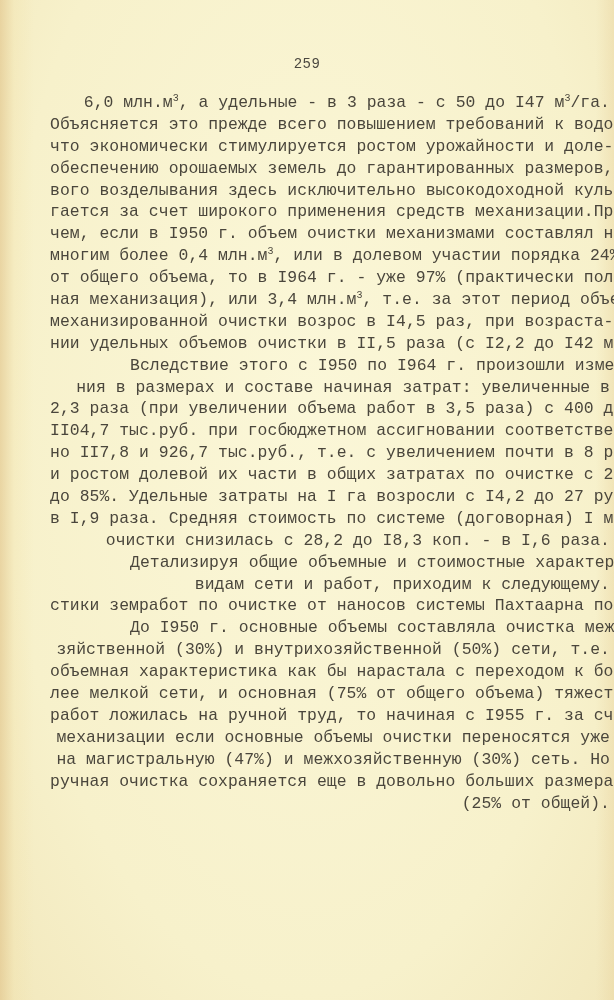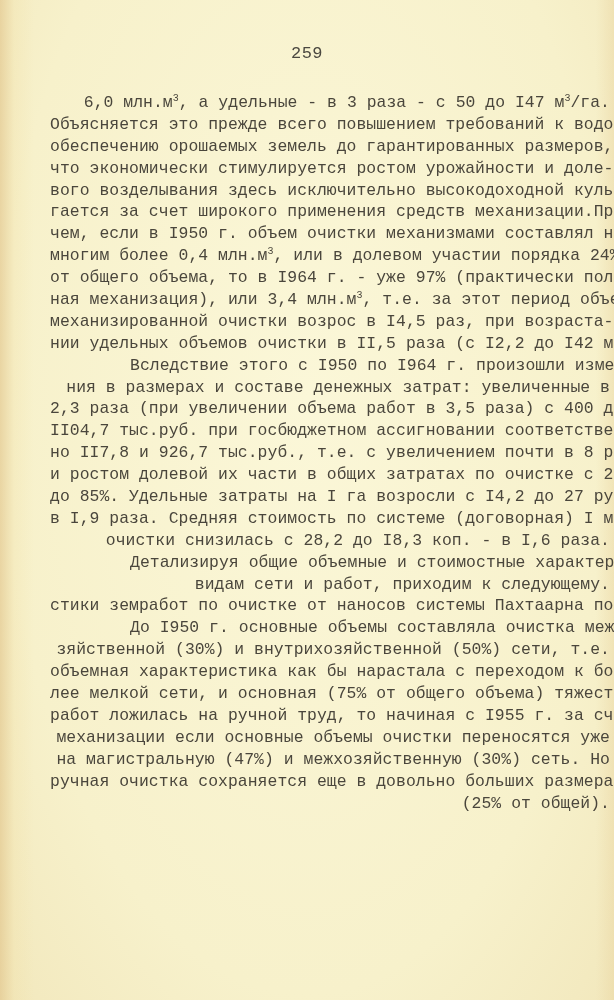--- a/index.html
+++ b/index.html
@@ -21,25 +21,25 @@
     }
     .page {
       position: absolute;
       left: 0;
       top: 0;
       width: 614px;
       height: 1000px;
     }
     .page-number {
       position: absolute;
-      top: 44px;
+      top: 56px;
       left: 0;
       width: 614px;
       text-align: center;
-      font-size: 17px;
+      font-size: 14px;
       color: #4b4840;
       letter-spacing: 0.5px;
     }
     .body-text {
       position: absolute;
       left: 50px;
       top: 92px;
       width: 560px;
     }
     .line {
@@ -61,32 +61,32 @@
     }
   </style>
 </head>
 <body>
 
 <div class="page">
   <div class="page-number">259</div>
   <div class="body-text" id="body-text">
       <div class="line"><span>6,0 млн.м</span><sup>3</sup><span>, а удельные - в 3 раза - с 50 до I47 м</span><sup>3</sup><span>/га.</span></div>
       <div class="line"><span>Объясняется это прежде всего повышением требований к водо-</span></div>
+      <div class="line"><span>что экономически стимулируется ростом урожайности и доле-</span></div>
       <div class="line"><span>обеспечению орошаемых земель до гарантированных размеров,</span></div>
-      <div class="line"><span>что экономически стимулируется ростом урожайности и доле-</span></div>
       <div class="line"><span>вого возделывания здесь исключительно высокодоходной куль-</span></div>
       <div class="line"><span>гается за счет широкого применения средств механизации.При-</span></div>
       <div class="line"><span>чем, если в I950 г. объем очистки механизмами составлял не-</span></div>
       <div class="line"><span>многим более 0,4 млн.м</span><sup>3</sup><span>, или в долевом участии порядка 24%</span></div>
       <div class="line"><span>от общего объема, то в I964 г. - уже 97% (практически пол-</span></div>
       <div class="line"><span>ная механизация), или 3,4 млн.м</span><sup>3</sup><span>, т.е. за этот период объем</span></div>
       <div class="line"><span>механизированной очистки возрос в I4,5 раз, при возраста-</span></div>
       <div class="line"><span>нии удельных объемов очистки в II,5 раза (с I2,2 до I42 м</span><sup>3</sup></div>
       <div class="line indent"><span>Вследствие этого с I950 по I964 г. произошли измене-</span></div>
-      <div class="line"><span>ния в размерах и составе денежных затрат: увеличенные в</span></div>
+      <div class="line"><span>ния в размерах и составе начиная затрат: увеличенные в</span></div>
       <div class="line"><span>2,3 раза (при увеличении объема работ в 3,5 раза) с 400 до</span></div>
       <div class="line"><span>II04,7 тыс.руб. при госбюджетном ассигновании соответствен-</span></div>
       <div class="line"><span>но II7,8 и 926,7 тыс.руб., т.е. с увеличением почти в 8 раз</span></div>
       <div class="line"><span>и ростом долевой их части в общих затратах по очистке с 25%</span></div>
       <div class="line"><span>до 85%. Удельные затраты на I га возросли с I4,2 до 27 руб.-</span></div>
       <div class="line"><span>в I,9 раза. Средняя стоимость по системе (договорная) I м</span><sup>3</sup></div>
       <div class="line"><span>очистки снизилась с 28,2 до I8,3 коп. - в I,6 раза.</span></div>
       <div class="line indent"><span>Детализируя общие объемные и стоимостные характери-</span></div>
       <div class="line"><span>видам сети и работ, приходим к следующему.</span></div>
       <div class="line"><span>стики земработ по очистке от наносов системы Пахтаарна по</span></div>

